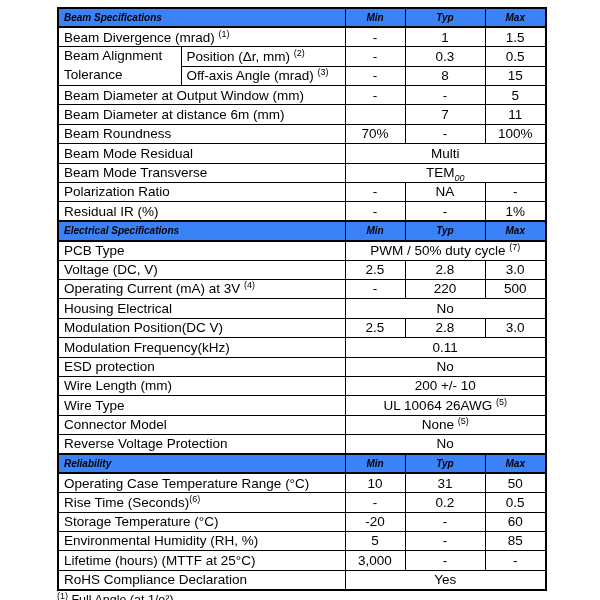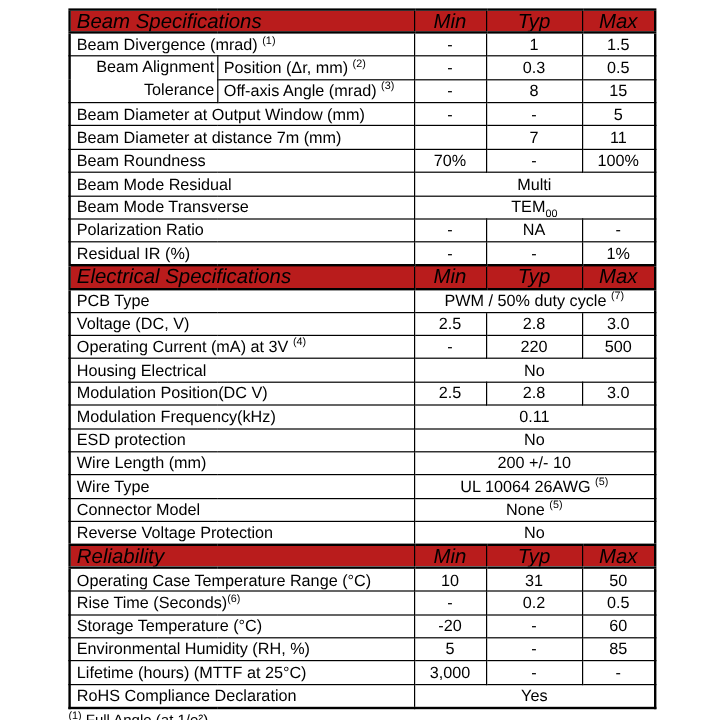--- a/index.html
+++ b/index.html
@@ -41,39 +41,39 @@
     padding-left: 5px;
     padding-right: 2px;
   }
   table.spec td.val {
     text-align: center;
   }
   table.spec td.grp {
     white-space: normal;
     line-height: 1.4;
     vertical-align: middle;
-    text-align: right;
   }
   tr.section td {
-    background: #b91c1c;
-    font-weight: normal;
+    background: #3b82f6;
+    font-weight: bold;
     font-style: italic;
     border-top: 2px solid #000;
     border-bottom: 2px solid #000;
-    font-size: 17px;
+    font-size: 10px;
   }
   sup.sp {
     font-size: 9px;
     line-height: 0;
     vertical-align: super;
   }
   sub.sb {
     font-size: 9px;
     line-height: 0;
     vertical-align: sub;
+    font-style: italic;
   }
   .footnote {
     position: absolute;
     left: 57px;
     top: 593px;
     font-size: 12.5px;
     white-space: nowrap;
   }
 </style>
 </head>
@@ -115,21 +115,21 @@
           <td class="val">8</td>
           <td class="val">15</td>
         </tr>
         <tr>
           <td class="lbl" colspan="2">Beam Diameter at Output Window (mm)</td>
           <td class="val">-</td>
           <td class="val">-</td>
           <td class="val">5</td>
         </tr>
         <tr>
-          <td class="lbl" colspan="2">Beam Diameter at distance 7m (mm)</td>
+          <td class="lbl" colspan="2">Beam Diameter at distance 6m (mm)</td>
           <td class="val"></td>
           <td class="val">7</td>
           <td class="val">11</td>
         </tr>
         <tr>
           <td class="lbl" colspan="2">Beam Roundness</td>
           <td class="val">70%</td>
           <td class="val">-</td>
           <td class="val">100%</td>
         </tr>

